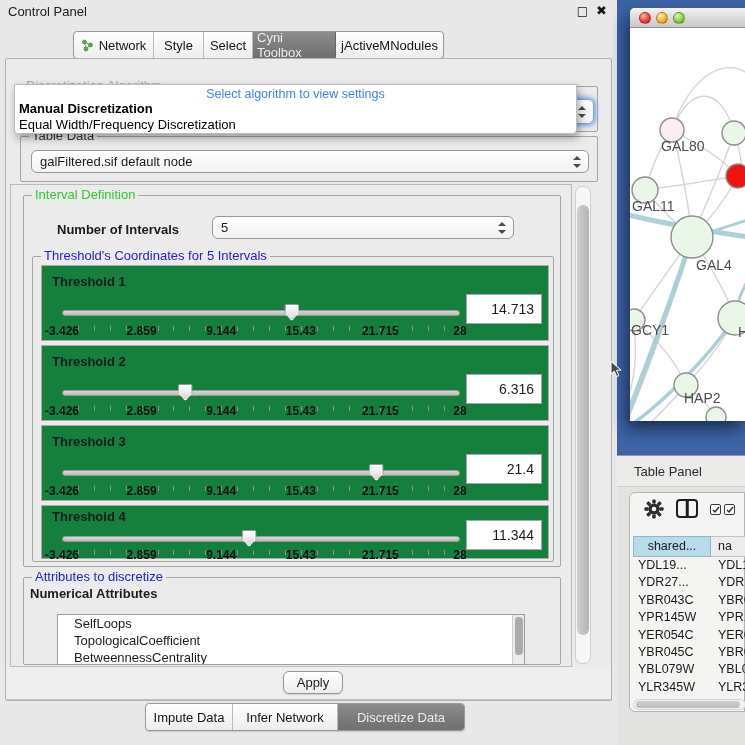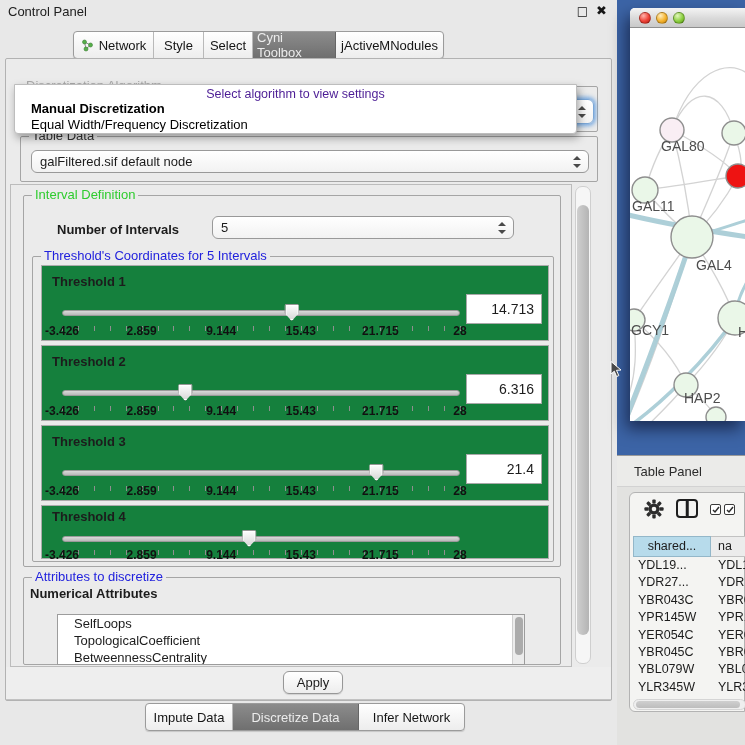--- a/index.html
+++ b/index.html
@@ -41,22 +41,22 @@
            white-space:nowrap; overflow:hidden; cursor:pointer; }
   .spinner { position:absolute; right:8px; top:50%; transform:translateY(-50%); width:7px; height:12px; }
   .spinner i { position:absolute; left:0; width:0; height:0; border-left:4px solid transparent; border-right:4px solid transparent; }
   .spinner .up { top:0; border-bottom:4px solid #4a4a4a; }
   .spinner .dn { bottom:0; border-top:4px solid #4a4a4a; }
 
   
   #algo-popup { position:absolute; left:14px; top:84px; width:563px; height:50px; background:#fff;
                 border:1px solid #bdbdbd; border-radius:0 0 4px 4px; z-index:40;
                 box-shadow:2px 4px 9px rgba(0,0,0,.35); }
-  #algo-popup .hint { display:block; text-align:center; color:#4c1d95; font-size:12.5px; padding-top:2px; }
-  #algo-popup .opt { display:block; font-size:13px; line-height:16px; padding-left:16px; color:#000; cursor:pointer; }
+  #algo-popup .hint { display:block; text-align:center; color:#3b82f6; font-size:12.5px; padding-top:2px; }
+  #algo-popup .opt { display:block; font-size:13px; line-height:16px; padding-left:4px; color:#000; cursor:pointer; }
   #algo-popup .opt.bold { font-weight:bold; }
   #combo-behind { left:28px; top:99px; width:566px; height:25px; z-index:30;
                   box-shadow:0 0 4px 2px rgba(96,156,222,.85); border-color:#7ba7d7; }
 
   
   #viewport { position:absolute; left:10px; top:184px; width:562px; height:483px;
               border:1px solid #bcbcbc; background:#ebebeb; }
   .vscroll { position:absolute; background:#f6f6f6; border:1px solid #cfcfcf; border-radius:7px; }
   .vscroll .thumb { position:absolute; left:1px; right:1px; background:linear-gradient(to right,#cfcfcf,#b4b4b4); border-radius:6px; }
 
@@ -281,20 +281,21 @@
             </div>
             <div class="minor-ticks"></div>
             <div class="tick-labels">
               <span style="left:0%">-3.426</span>
                 <span style="left:20%">2.859</span>
                 <span style="left:40%">9.144</span>
                 <span style="left:60%">15.43</span>
                 <span style="left:80%">21.715</span>
                 <span style="left:100%">28</span>
             </div>
+            <div class="thr-value">11.344</div>
           </div>
         </div>
       </div>
 
       <div class="group" style="left:12px; top:392px; width:538px; height:88px;">
         <span class="gtitle" style="color:#2222dd;">Attributes to discretize</span>
         <span style="position:absolute; left:6px; top:8px; font-weight:bold; font-size:13px;">Numerical Attributes</span>
         <div id="attr-list">
           <div class="row">SelfLoops</div>
           <div class="row">TopologicalCoefficient</div>
@@ -311,25 +312,25 @@
     </div>
 
     <div id="apply-strip">
       <div class="btn" style="left:259px; top:4px; width:60px; height:23px; line-height:21px;margin-left:18px;">Apply</div>
     </div>
 
     <div class="tabbar" style="left:145px; top:703px;">
       <div class="tab" style="width:87px">
         <span>Impute Data</span>
       </div>
+      <div class="tab" style="width:105px">
+        <span>Infer Network</span>
+      </div>
       <div class="tab active" style="width:126px">
         <span>Discretize Data</span>
-      </div>
-      <div class="tab" style="width:105px">
-        <span>Infer Network</span>
       </div>
     </div>
   </div>
 
   <div id="desktop">
     <div id="net-window">
       <div class="mac-titlebar">
         <div class="lights">
           <span class="light red"></span>
           <span class="light yellow"></span>

